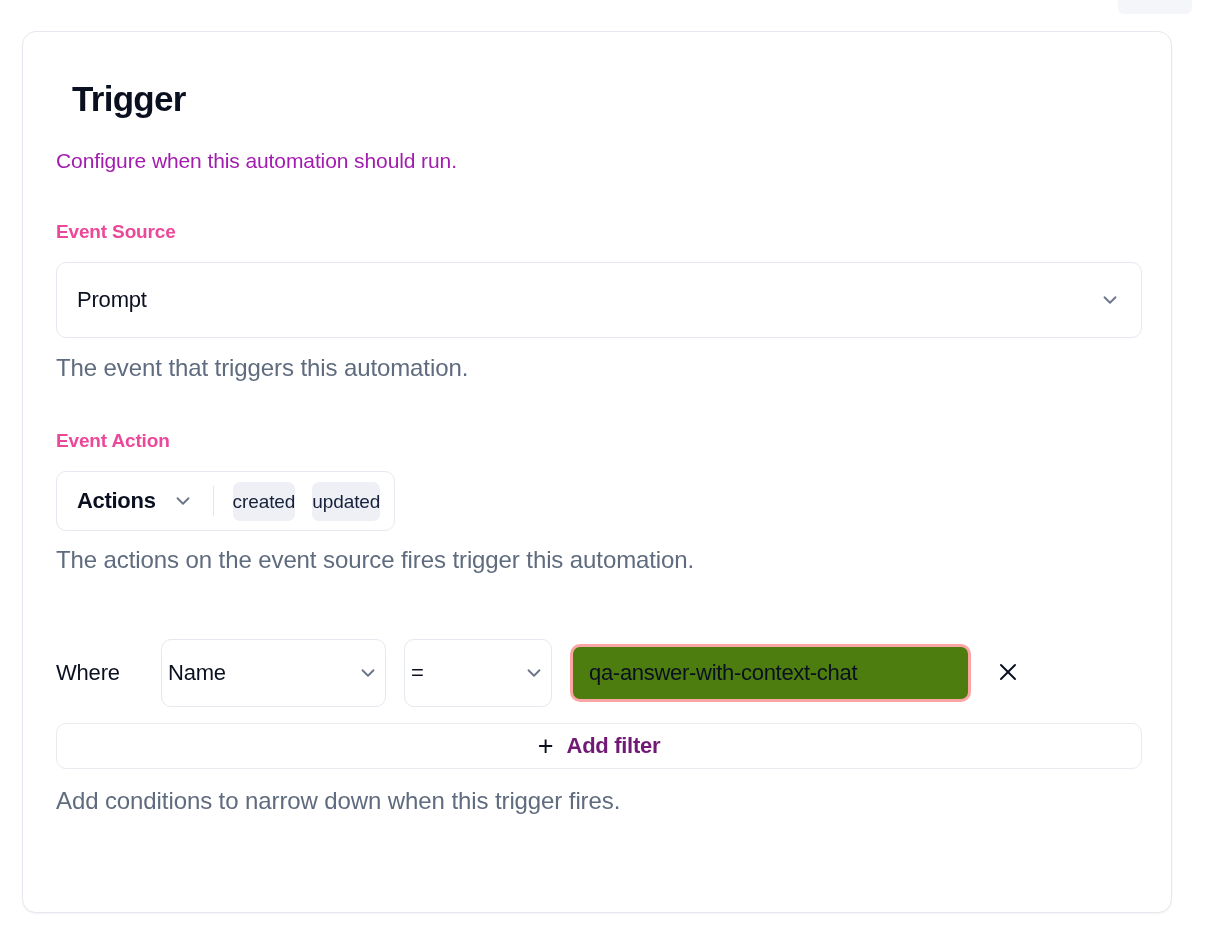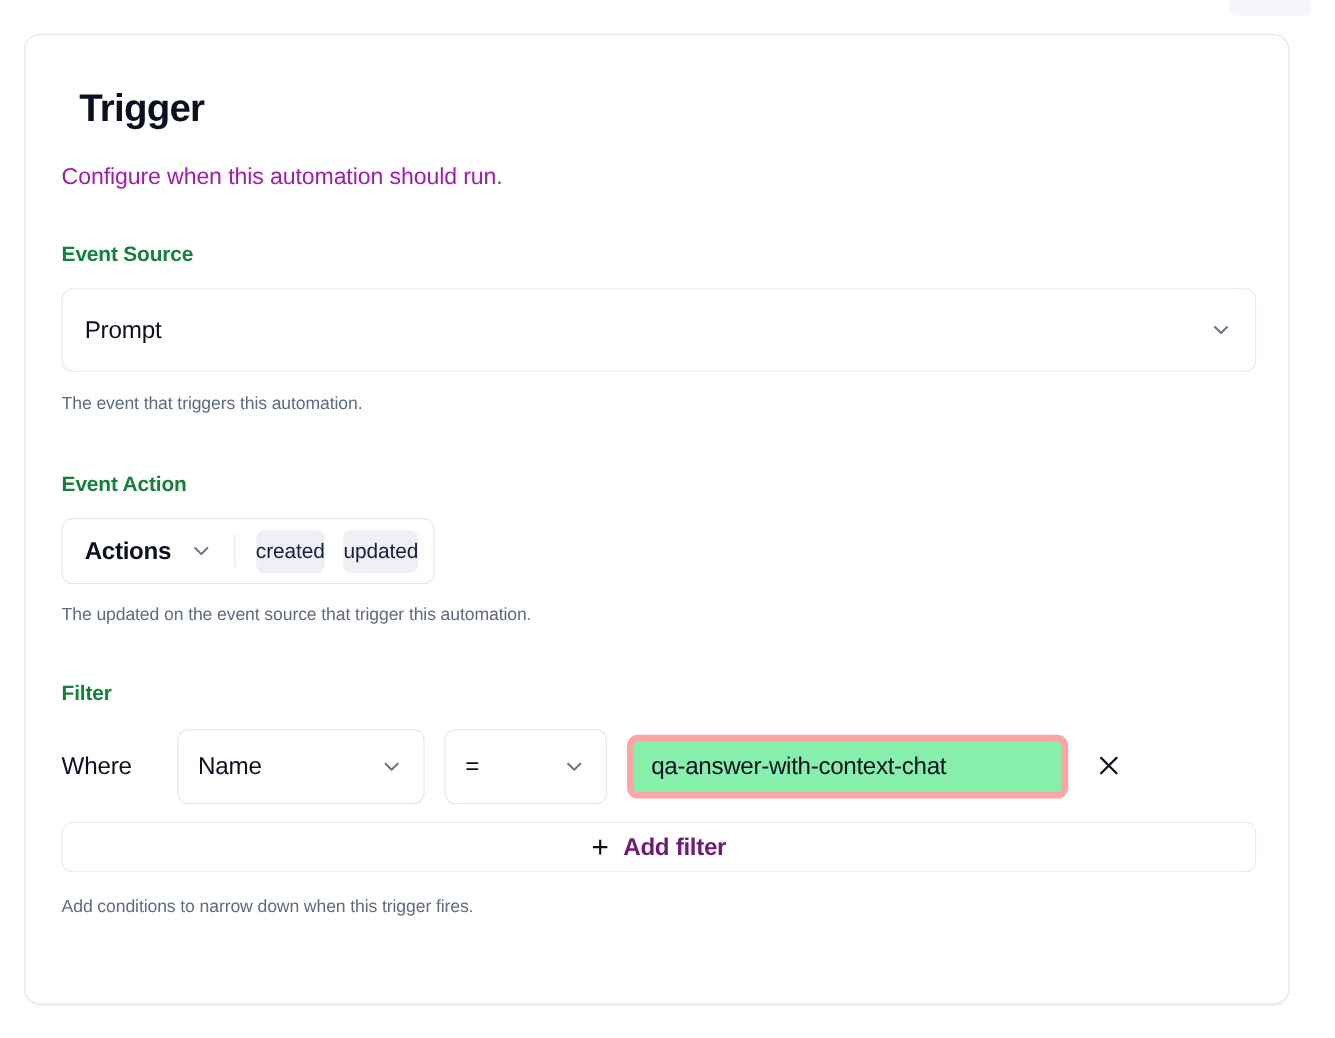--- a/index.html
+++ b/index.html
@@ -64,26 +64,26 @@
     font-size: 21px;
     line-height: 27px;
     color: #a21caf;
     letter-spacing: -0.1px;
   }
 
   .field-label {
     font-size: 19px;
     line-height: 24px;
     font-weight: 700;
-    color: #15803d;
+    color: #ec4899;
     letter-spacing: -0.15px;
   }
 
   .field-help {
-    font-size: 16px;
+    font-size: 24px;
     line-height: 26px;
     color: #5f6b7e;
     letter-spacing: -0.1px;
   }
 
   
   .block-event-source { padding-top: 46px; }
 
   .select-full {
     margin-top: 18px;
@@ -181,37 +181,37 @@
   }
   .sel-box {
     box-sizing: border-box;
     height: 68px;
     background: #ffffff;
     border: 1px solid #e6e8ef;
     border-radius: 10px;
     display: flex;
     align-items: center;
     justify-content: space-between;
-    padding: 0 18px;
+    padding: 0 6px;
     cursor: pointer;
     gap: 20px;
   }
   .sel-field { width: 225px; }
   .sel-op { width: 148px; }
   .sel-box .value {
     font-size: 22px;
     color: #0b1020;
     letter-spacing: -0.2px;
   }
   .txt-box {
     box-sizing: border-box;
     width: 401px;
     height: 58px;
-    background: #86efac;
-    border: 6px solid #fca5a5;
+    background: #4d7c0f;
+    border: 3px solid #fca5a5;
     border-radius: 10px;
     display: flex;
     align-items: center;
     padding: 0 16px;
   }
   .txt-box input {
     border: none;
     outline: none;
     width: 100%;
     font-family: "Liberation Sans", sans-serif;
@@ -300,25 +300,24 @@
             <svg width="22" height="22" viewBox="0 0 24 24" fill="none" stroke="#6b7589" stroke-width="2" stroke-linecap="round" stroke-linejoin="round">
                 <polyline points="6 9 12 15 18 9"></polyline>
               </svg>
           </span>
         </span>
         <span class="vdivider"></span>
         <span class="badge">created</span>
         <span class="badge">updated</span>
       </div>
 
-      <div class="field-help help-action">The updated on the event source that trigger this automation.</div>
+      <div class="field-help help-action">The actions on the event source fires trigger this automation.</div>
     </div>
 
     <div class="block-filter">
-      <div class="field-label">Filter</div>
 
       <div class="filter-row">
         <span class="where-label">Where</span>
 
         <div class="sel-box sel-field">
           <span class="value">Name</span>
           <span class="chev">
             <svg width="22" height="22" viewBox="0 0 24 24" fill="none" stroke="#6b7589" stroke-width="2" stroke-linecap="round" stroke-linejoin="round">
                 <polyline points="6 9 12 15 18 9"></polyline>
               </svg>

